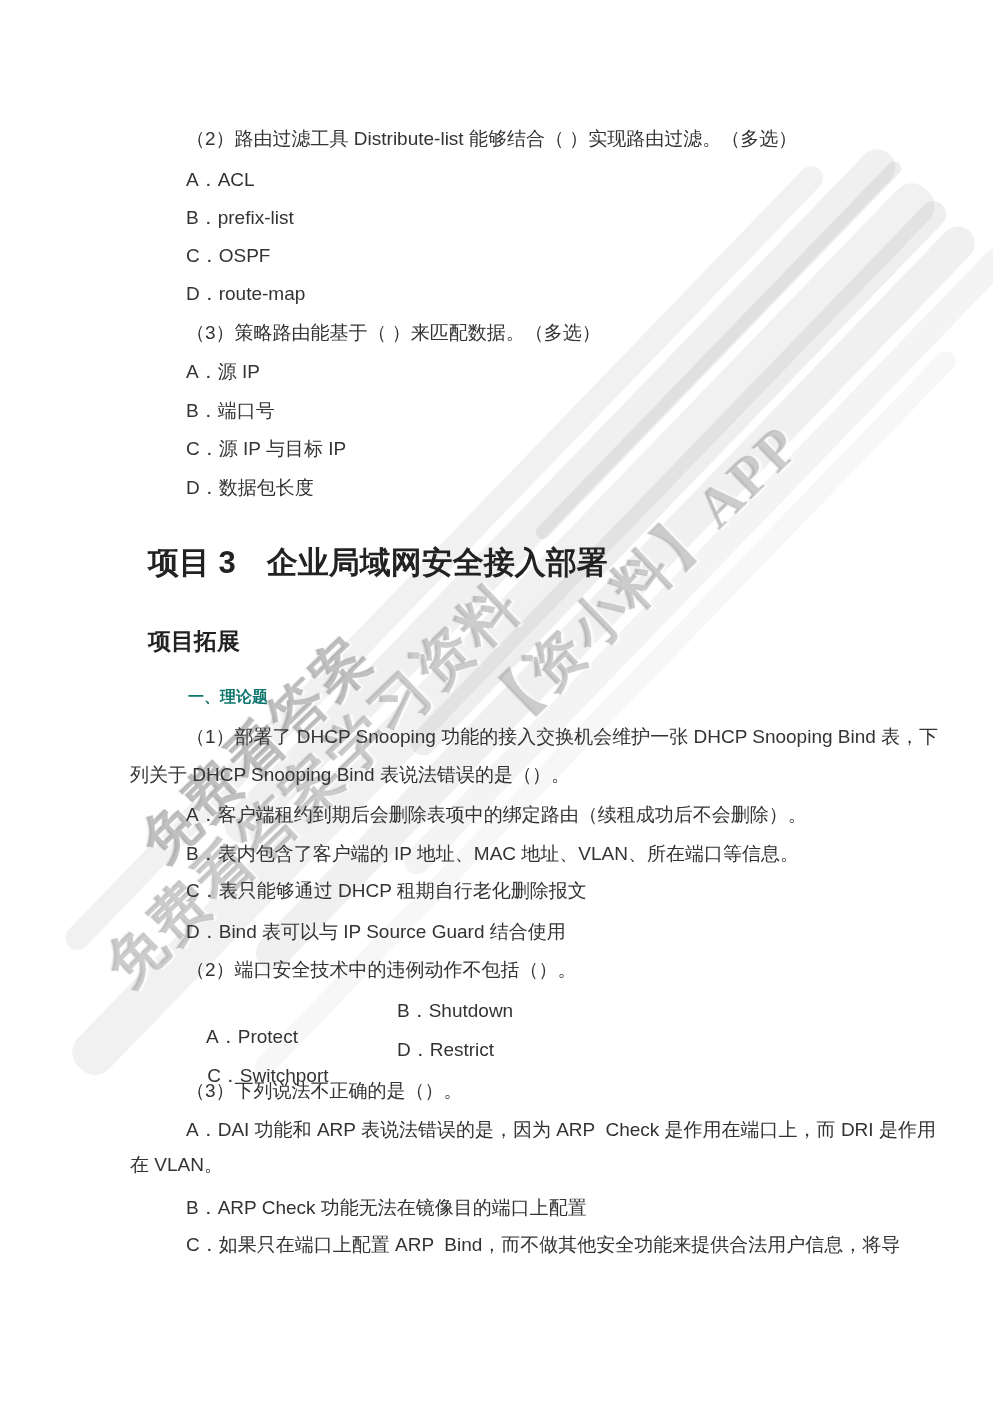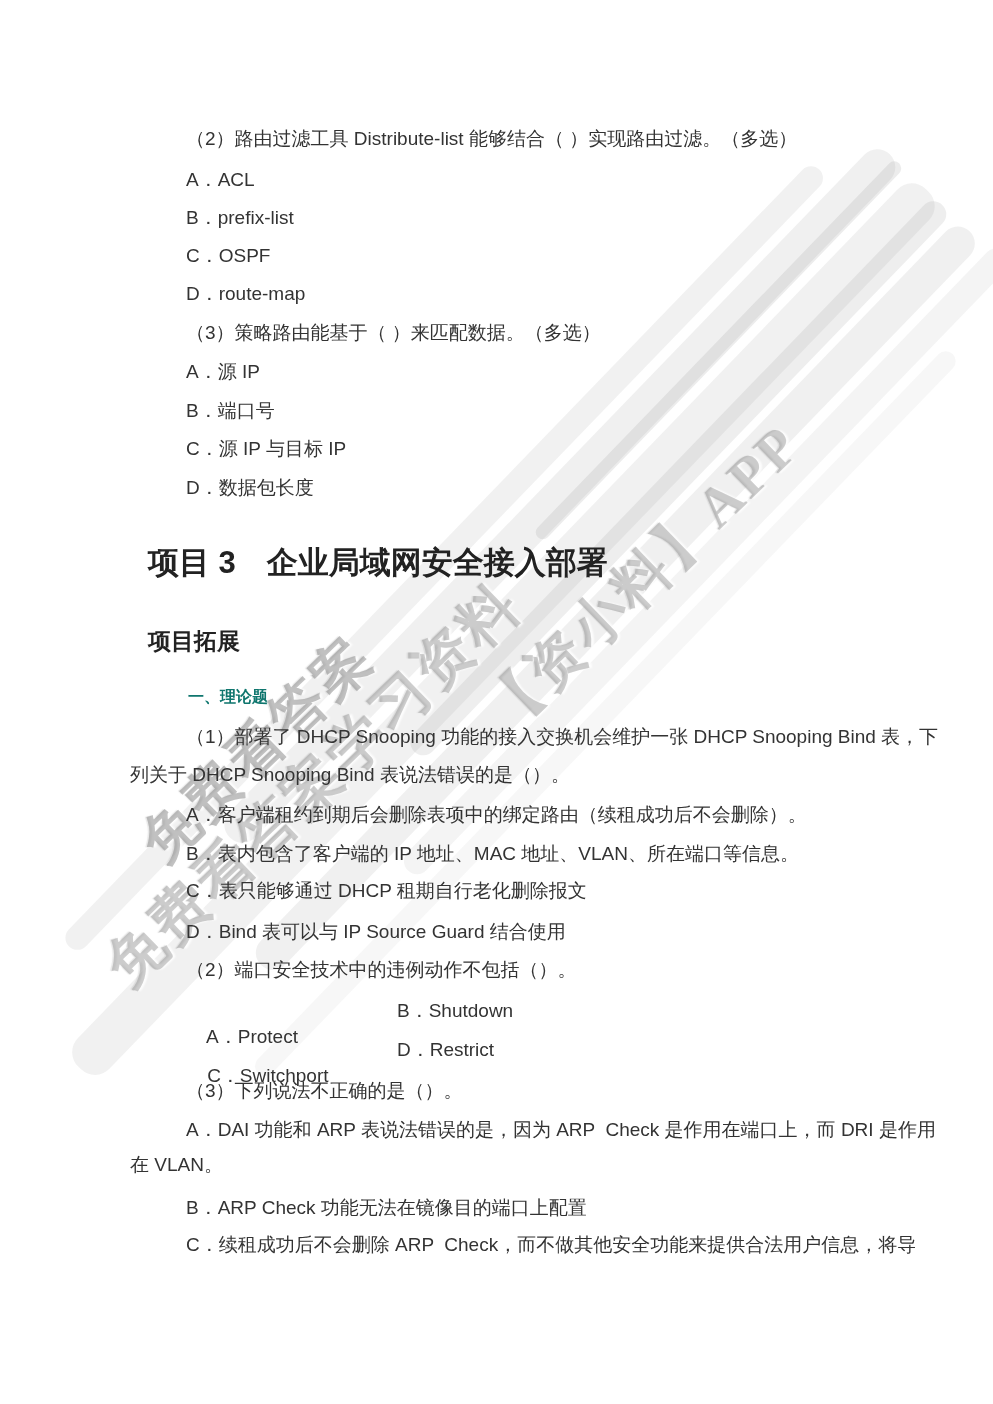--- a/index.html
+++ b/index.html
@@ -116,15 +116,15 @@
     <span class="col2">B．Shutdown</span>
   </div>
   <div class="line ind" style="top:1037px">
     <span>C．Switchport</span>
     <span class="col2">D．Restrict</span>
   </div>
   <div class="line ind" style="top:1078px">（3）下列说法不正确的是（）。</div>
   <div class="line ind" style="top:1117px">A．DAI 功能和 ARP 表说法错误的是，因为 ARP  Check 是作用在端口上，而 DRI 是作用</div>
   <div class="line flush" style="top:1152px">在 VLAN。</div>
   <div class="line ind" style="top:1195px">B．ARP Check 功能无法在镜像目的端口上配置</div>
-  <div class="line ind" style="top:1232px">C．续租成功后不会删除 ARP  Check，而不做其他安全功能来提供合法用户信息，将导</div>
+  <div class="line ind" style="top:1232px">C．如果只在端口上配置 ARP  Bind，而不做其他安全功能来提供合法用户信息，将导</div>
 
 </div>
 
 </body></html>

